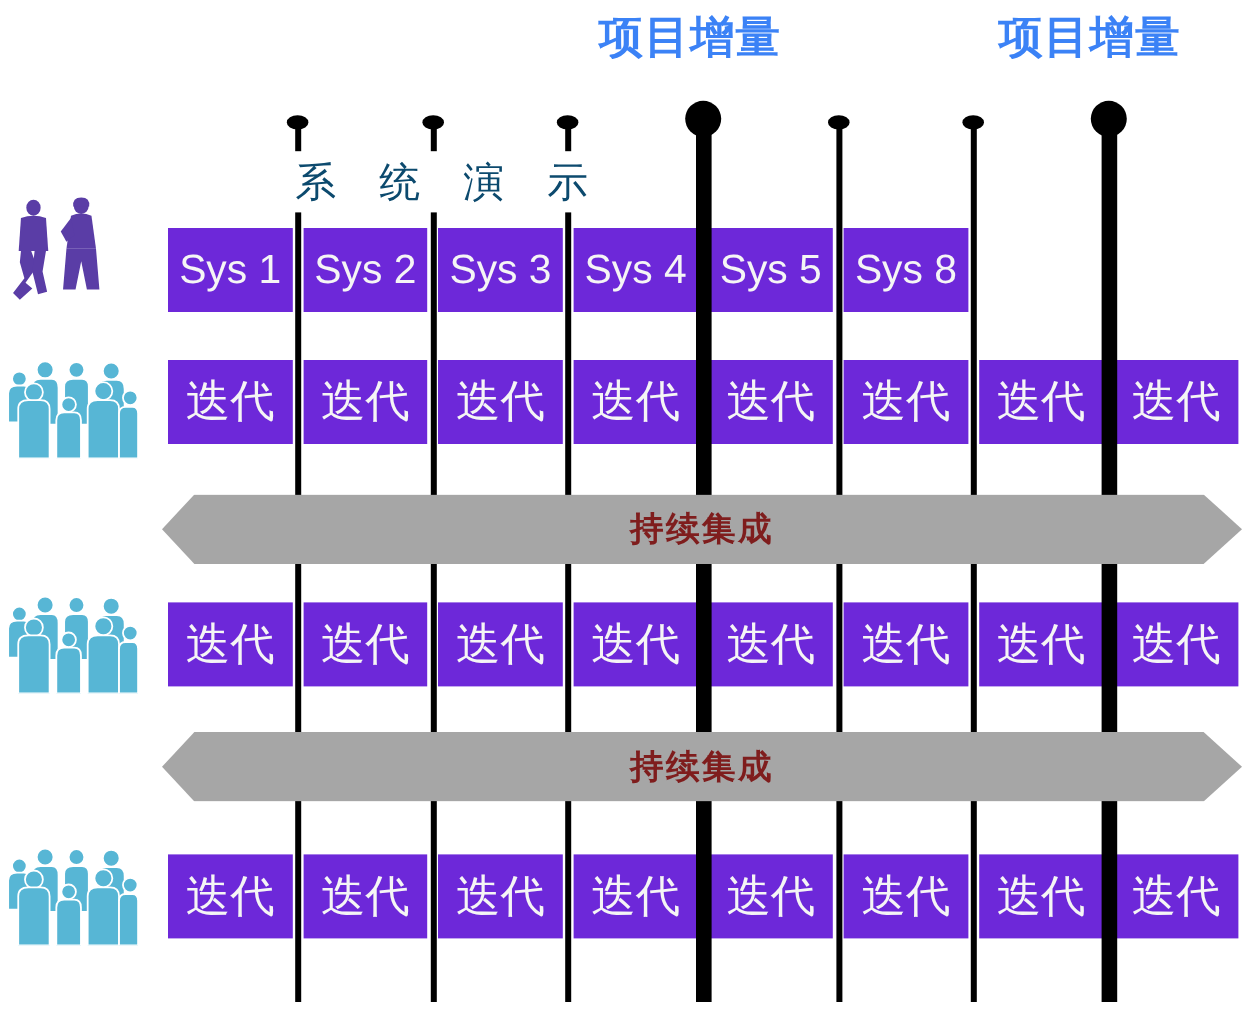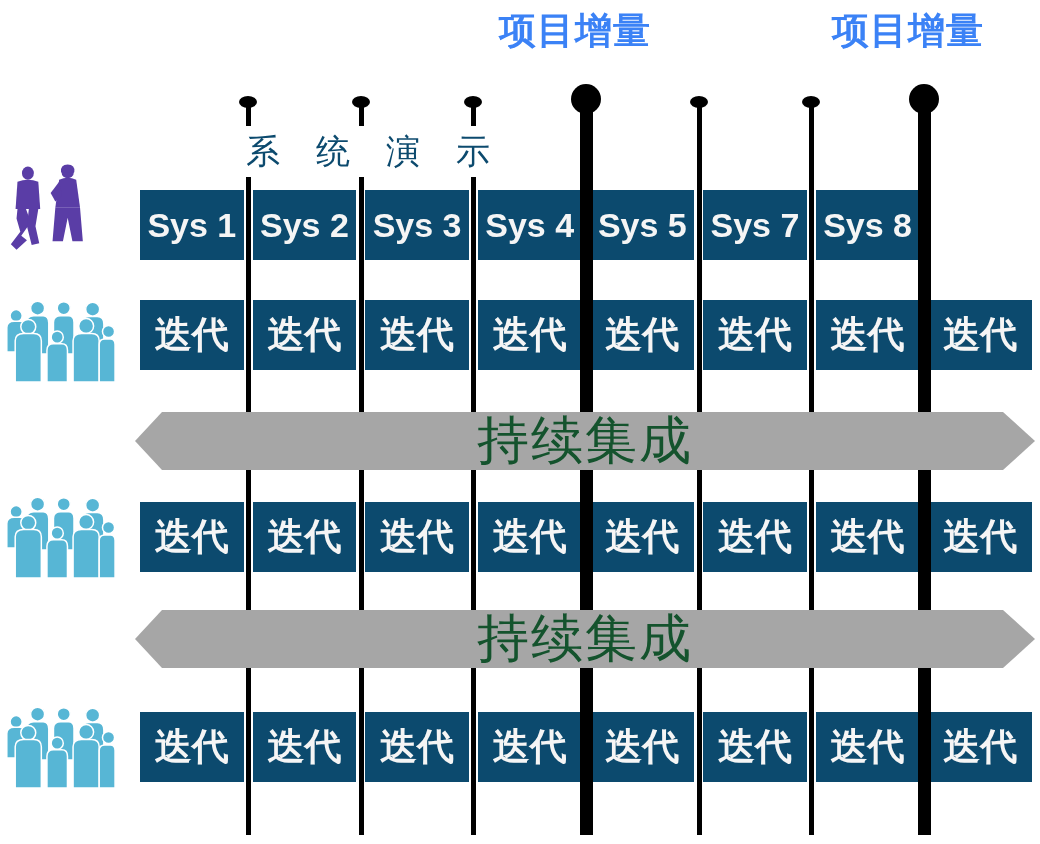--- a/index.html
+++ b/index.html
@@ -29,33 +29,33 @@
   .pin-dot{position:absolute;background:#000;border-radius:50%;z-index:4;}
   .pin-dot.small{width:18px;height:12px;top:96px;}
   .pin-dot.big{width:30px;height:30px;top:84px;}
   
   .row{
     position:absolute;left:140px;width:892px;height:70px;
     display:grid;grid-template-columns:repeat(8,1fr);column-gap:9px;
     z-index:2;
   }
   .cell{
-    background:#0c4a6e;color:#f5f5f5;
+    background:#6d28d9;color:#f5f5f5;
     display:flex;align-items:center;justify-content:center;
-    font-size:34px;font-weight:700;white-space:nowrap;text-align:center;
+    font-size:34px;font-weight:400;white-space:nowrap;text-align:center;
   }
   .iter-row .cell{font-size:37px;}
   
   .ci-bar{
     position:absolute;left:135px;width:900px;height:58px;
     background:#a6a6a6;z-index:5;
     clip-path:polygon(27px 0%, calc(100% - 32px) 0%, 100% 50%, calc(100% - 32px) 100%, 27px 100%, 0% 50%);
     display:flex;align-items:center;justify-content:center;
   }
-  .ci-label{color:#14532d;font-size:52px;font-weight:400;letter-spacing:2px;white-space:nowrap;}
+  .ci-label{color:#7f1d1d;font-size:28px;font-weight:700;letter-spacing:2px;white-space:nowrap;}
   
   .people{position:absolute;z-index:2;}
 </style>
 </head>
 <body>
 
 <div class="canvas">
 
   <svg width="0" height="0" style="position:absolute" aria-hidden="true">
     <defs>
@@ -122,21 +122,20 @@
   </div>
 
   <div class="sysdemo-label">系统演示</div>
 
   <div class="row sys-row" style="top:190px">
     <div class="cell">Sys 1</div>
     <div class="cell">Sys 2</div>
     <div class="cell">Sys 3</div>
     <div class="cell">Sys 4</div>
     <div class="cell">Sys 5</div>
-    <div class="cell">Sys 7</div>
     <div class="cell">Sys 8</div>
   </div>
 
   <div class="row iter-row" style="top:300px">
     <div class="cell">迭代</div>
     <div class="cell">迭代</div>
     <div class="cell">迭代</div>
     <div class="cell">迭代</div>
     <div class="cell">迭代</div>
     <div class="cell">迭代</div>

